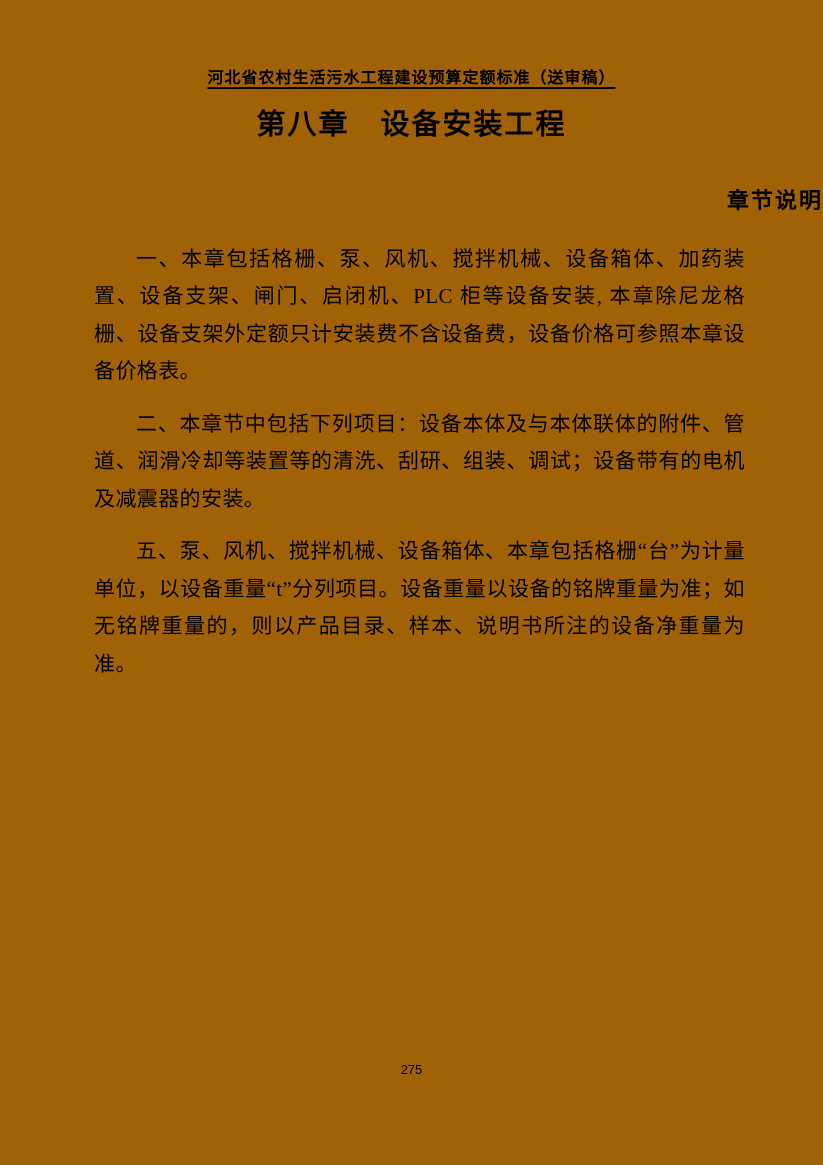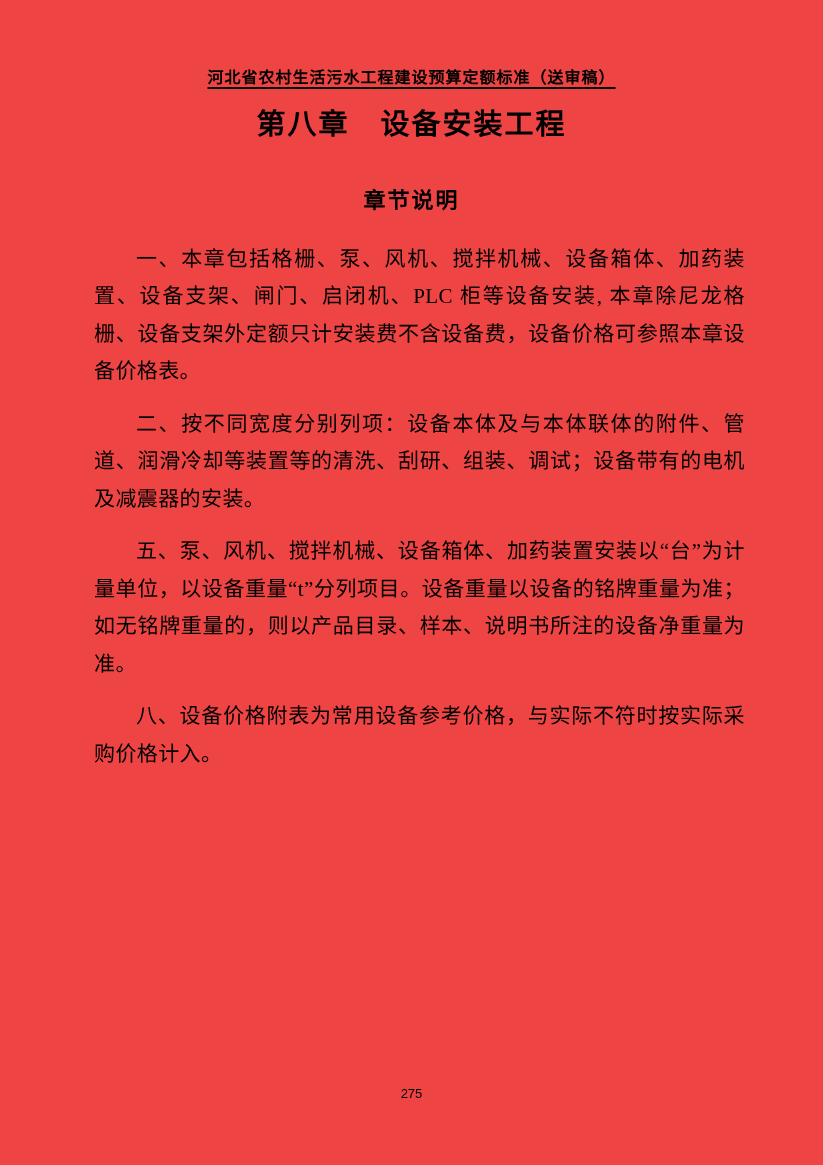--- a/index.html
+++ b/index.html
@@ -4,21 +4,21 @@
 <style>
   html, body {
     margin: 0;
     padding: 0;
     background: #ffffff;
   }
   .page {
     position: relative;
     width: 823px;
     height: 1165px;
-    background: #ef4444;
+    background: #a16207;
     color: #000000;
     font-family: "Liberation Serif", "DejaVu Serif", serif;
     overflow: hidden;
     box-sizing: border-box;
   }
   .doc-header {
     padding-top: 64px;
     text-align: center;
   }
   .doc-header .header-text {
@@ -33,21 +33,21 @@
   .chapter-title {
     margin: 18px 0 0 0;
     text-align: center;
     font-size: 29px;
     font-weight: bold;
     letter-spacing: 2px;
     line-height: 1.25;
   }
   .section-title {
     margin: 46px 0 0 0;
-    text-align: center;
+    text-align: right;
     font-family: "Liberation Sans", "DejaVu Sans", sans-serif;
     font-size: 22px;
     font-weight: bold;
     letter-spacing: 2px;
     line-height: 1.2;
   }
   .content {
     margin: 26px 78px 0 94px;
   }
   .content p {
@@ -55,21 +55,21 @@
     font-size: 21px;
     line-height: 37.5px;
     text-align: justify;
     text-indent: 2em;
     letter-spacing: 0.4px;
   }
   .page-number {
     position: absolute;
     left: 0;
     right: 0;
-    bottom: 64px;
+    bottom: 88px;
     text-align: center;
     font-family: "Liberation Sans", "DejaVu Sans", sans-serif;
     font-size: 13px;
     color: #000000;
   }
 </style>
 </head>
 <body>
 
 <div class="page">
@@ -77,20 +77,19 @@
   <div class="doc-header">
     <span class="header-text">河北省农村生活污水工程建设预算定额标准（送审稿）</span>
   </div>
 
   <h1 class="chapter-title">第八章　设备安装工程</h1>
 
   <h2 class="section-title">章节说明</h2>
 
   <div class="content">
     <p>一、本章包括格栅、泵、风机、搅拌机械、设备箱体、加药装置、设备支架、闸门、启闭机、PLC 柜等设备安装, 本章除尼龙格栅、设备支架外定额只计安装费不含设备费，设备价格可参照本章设备价格表。</p>
-    <p>二、按不同宽度分别列项：设备本体及与本体联体的附件、管道、润滑冷却等装置等的清洗、刮研、组装、调试；设备带有的电机及减震器的安装。</p>
-    <p>五、泵、风机、搅拌机械、设备箱体、加药装置安装以“台”为计量单位，以设备重量“t”分列项目。设备重量以设备的铭牌重量为准；如无铭牌重量的，则以产品目录、样本、说明书所注的设备净重量为准。</p>
-    <p>八、设备价格附表为常用设备参考价格，与实际不符时按实际采购价格计入。</p>
+    <p>二、本章节中包括下列项目：设备本体及与本体联体的附件、管道、润滑冷却等装置等的清洗、刮研、组装、调试；设备带有的电机及减震器的安装。</p>
+    <p>五、泵、风机、搅拌机械、设备箱体、本章包括格栅“台”为计量单位，以设备重量“t”分列项目。设备重量以设备的铭牌重量为准；如无铭牌重量的，则以产品目录、样本、说明书所注的设备净重量为准。</p>
   </div>
 
   <div class="page-number">275</div>
 
 </div>
 
 </body></html>

